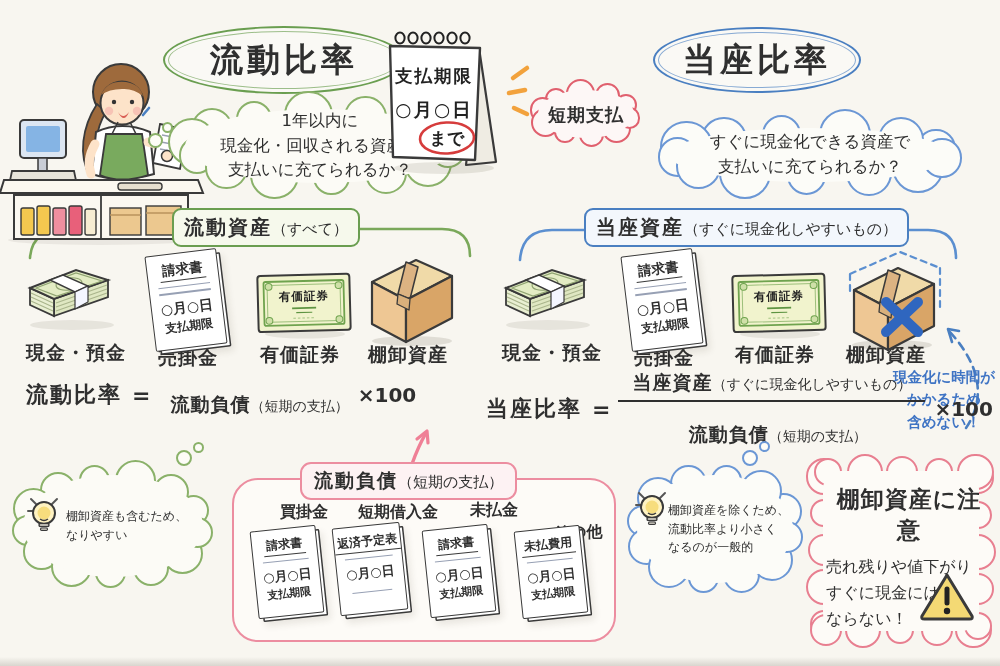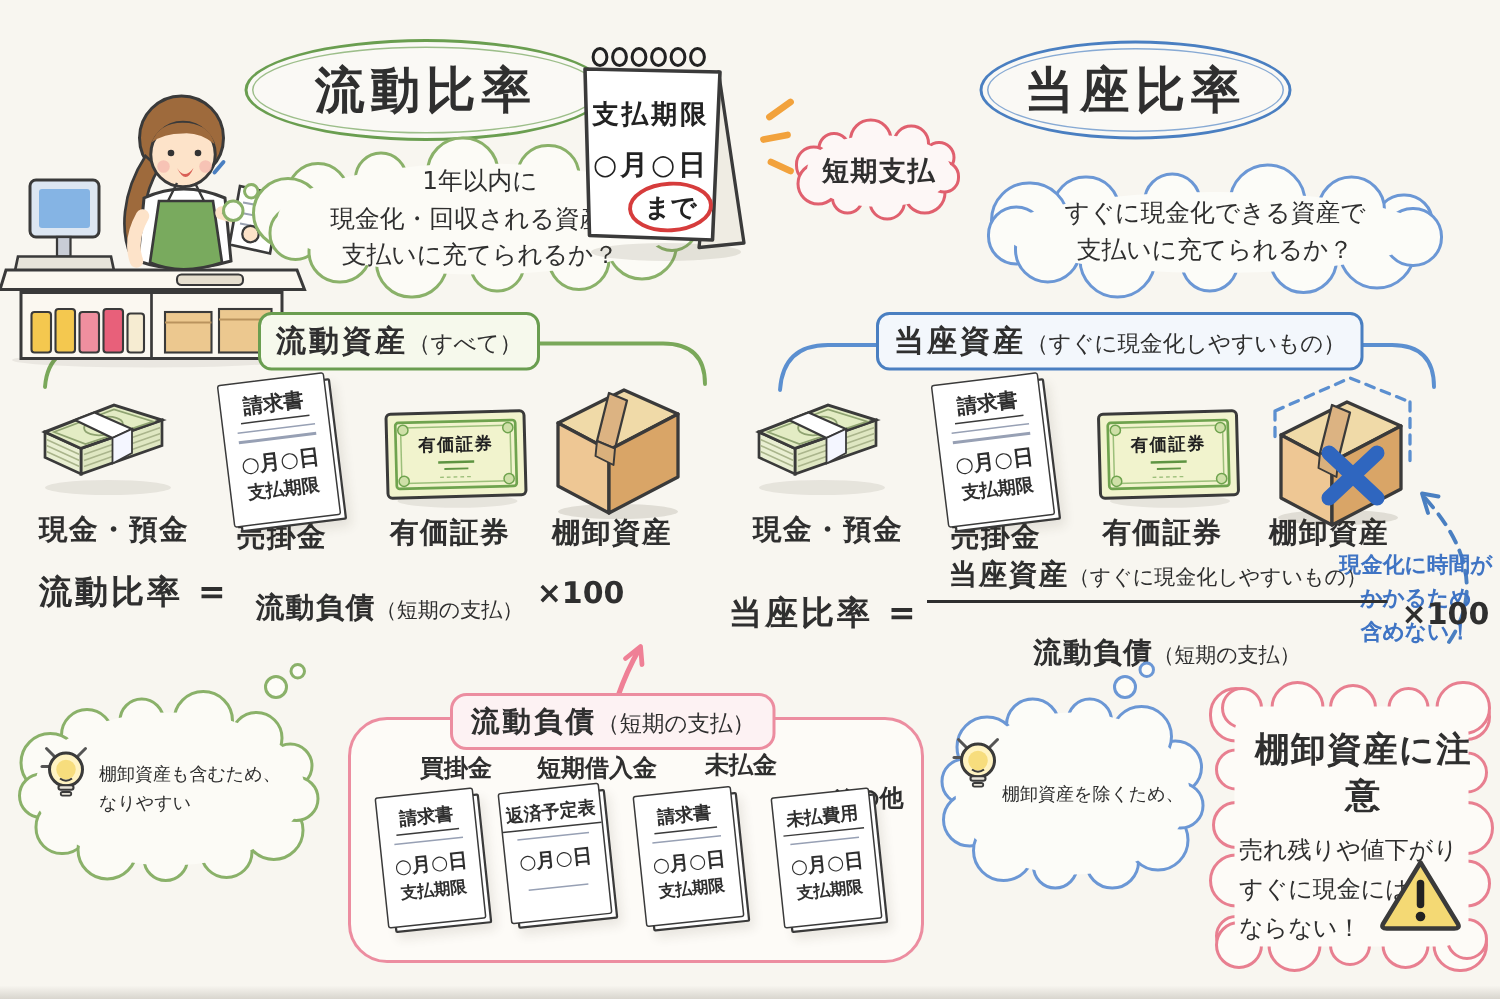--- a/index.html
+++ b/index.html
@@ -441,20 +441,22 @@
       <div class="bump" style="left: 4.86772px; top: 45.4411px; width: 31.7355px; height: 31.7355px; border-color: rgb(107, 151, 213); background: rgb(252, 252, 248);"></div>
       <div class="bump" style="left: 6.24804px; top: 68.173px; width: 36.8925px; height: 36.8925px; border-color: rgb(107, 151, 213); background: rgb(252, 252, 248);"></div>
       <div class="bump" style="left: 25.9308px; top: 86.1839px; width: 42.0495px; height: 42.0495px; border-color: rgb(107, 151, 213); background: rgb(252, 252, 248);"></div>
       <div class="bump" style="left: 65.6867px; top: 101.692px; width: 31.7355px; height: 31.7355px; border-color: rgb(107, 151, 213); background: rgb(252, 252, 248);"></div>
       <div class="bump" style="left: 100.774px; top: 96.4536px; width: 36.8925px; height: 36.8925px; border-color: rgb(107, 151, 213); background: rgb(252, 252, 248);"></div>
       <div class="bump" style="left: 128.835px; top: 78.916px; width: 42.0495px; height: 42.0495px; border-color: rgb(107, 151, 213); background: rgb(252, 252, 248);"></div>
       <div class="bump" style="left: 149.397px; top: 60.8234px; width: 31.7355px; height: 31.7355px; border-color: rgb(107, 151, 213); background: rgb(252, 252, 248);"></div>
     <div class="cfill" style="inset: 14.876px; border-radius: 50%; background: rgb(252, 252, 248);"></div>
       <div class="cloud-content" style="align-items:flex-start;padding-left:46px">
       <div class="tip-ln">棚卸資産を除くため、</div>
+      <div class="tip-ln">流動比率より小さく</div>
+      <div class="tip-ln">なるのが一般的</div>
     </div>
   </div>
   <svg class="abs" style="left:634px;top:486px;z-index:3" width="36" height="42" viewBox="0 0 36 42">
     <g stroke="#555" stroke-width="2" stroke-linecap="round">
       <path d="M5,7 L10,12"></path>
         <path d="M31,7 L26,12"></path>
         <path d="M2,19 L8,19"></path>
     </g>
     <circle cx="18" cy="21" r="11" fill="#fff3c2" stroke="#3a3a3a" stroke-width="2"></circle>
     <circle cx="18" cy="21" r="6.5" fill="#f7dd7d"></circle>

